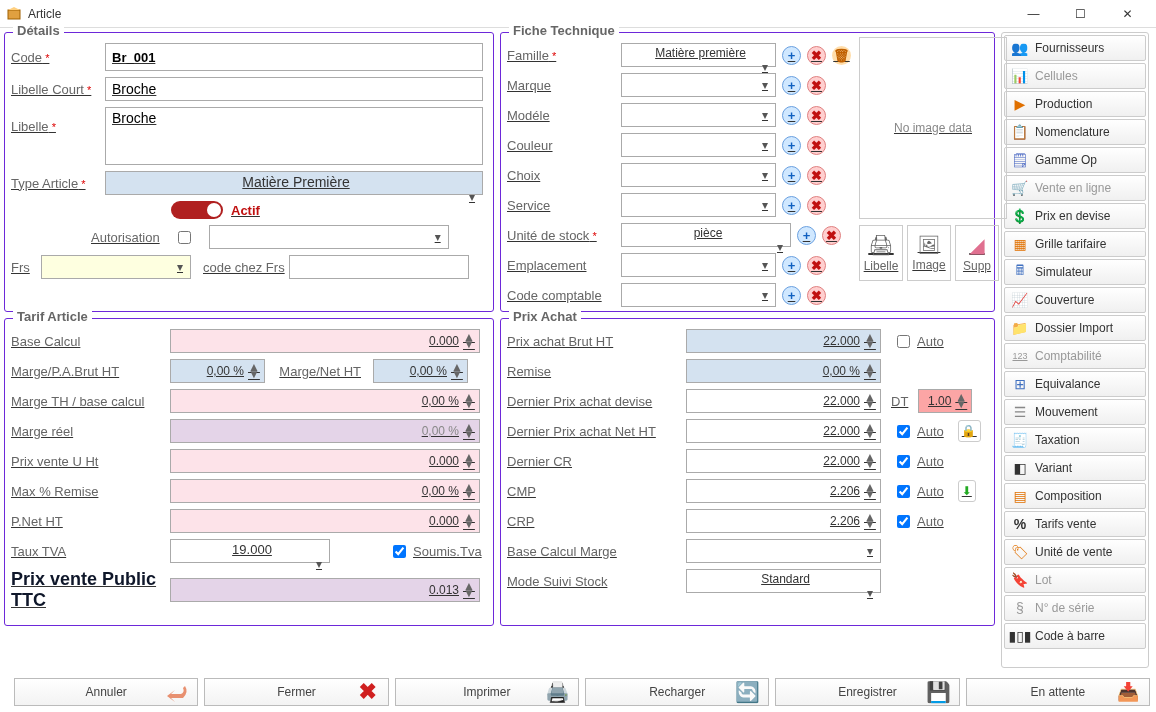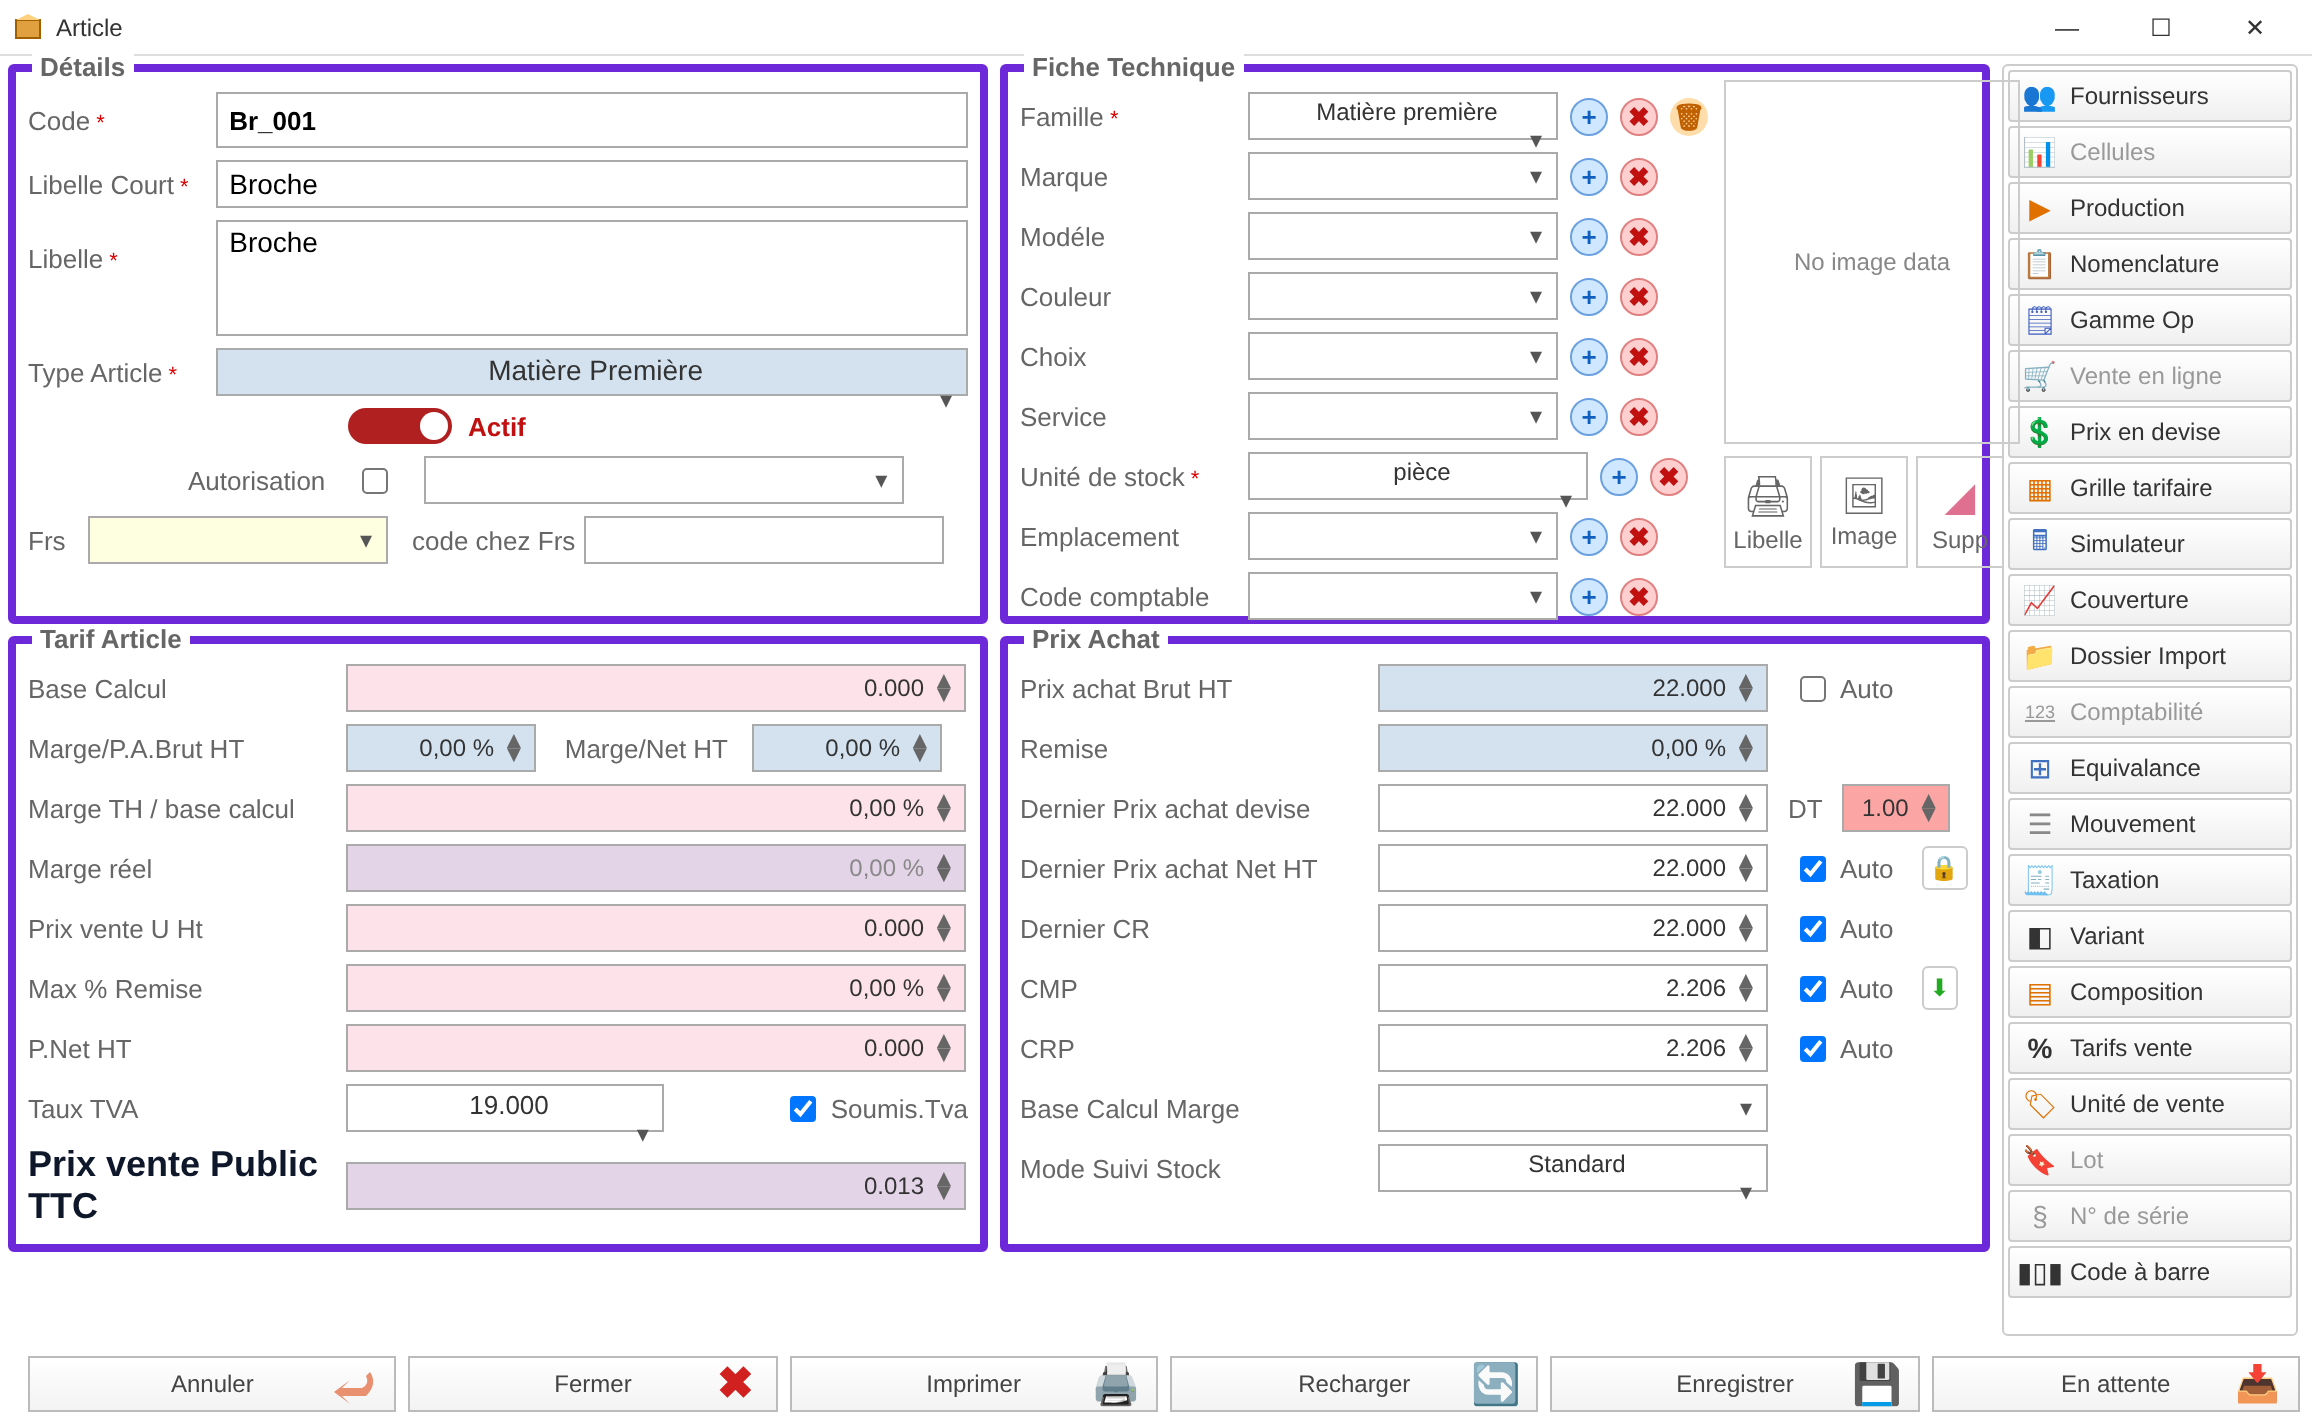--- a/index.html
+++ b/index.html
@@ -5,21 +5,21 @@
   * { box-sizing: border-box; font-family: Arial, sans-serif; font-size: 12px; }
   body { margin: 0; background: #fff; color: #333; width: 1156px; height: 712px; overflow: hidden;}
   .titlebar { height: 28px; background: #fff; border-bottom: 1px solid #ddd; display: flex; align-items: center; padding: 0 6px; }
   .titlebar .icon { width:16px;height:16px;margin-right:6px;display:flex;align-items:center;justify-content:center;}
   .titlebar .wincontrols { margin-left:auto; display:flex; gap:2px; }
   .winbtn { width:45px; height:28px; display:flex;align-items:center;justify-content:center; }
   .main { display:flex; padding: 4px; gap:6px; height: 644px;}
   .leftcol { width: 490px; display:flex; flex-direction:column; gap:6px;}
   .midcol { width: 495px; display:flex; flex-direction:column; gap:6px;}
   .rightcol { width: 148px; }
-  .panel { border:4px solid #6d28d9; border-radius:3px; padding:4px 6px 6px 6px; position:relative; background:#fff;}
+  .panel { border:1px solid #6d28d9; border-radius:3px; padding:4px 6px 6px 6px; position:relative; background:#fff;text-decoration:underline;}
   .panel-title { position:absolute; top:-10px; left:8px; background:#fff; padding:0 4px; font-weight:bold; font-size:13px; color:#666;}
   .frow { display:flex; align-items:center; margin-top:6px; gap:4px;}
   .lbl { font-size:13px; color:#666;}
   .req::after { content:" *"; color:#d00; font-size:11px;}
   input[type=text], textarea, select, .combo, .spin { border:1px solid #aaa; background:#fff; height:24px; padding:2px 6px; font-size:13px; }
   textarea {resize:none;}
   .combo {display:flex;align-items:center; padding-right:2px; position:relative;flex-direction:column;}
   .combo .drop {width:16px;height:18px;display:flex;align-items:center;justify-content:center;margin-left:auto;color:#555;}
   .spin {display:flex;align-items:center; padding:0 2px 0 6px;}
   .spin span:first-child{flex:1;text-align:right;padding-right:4px;}

